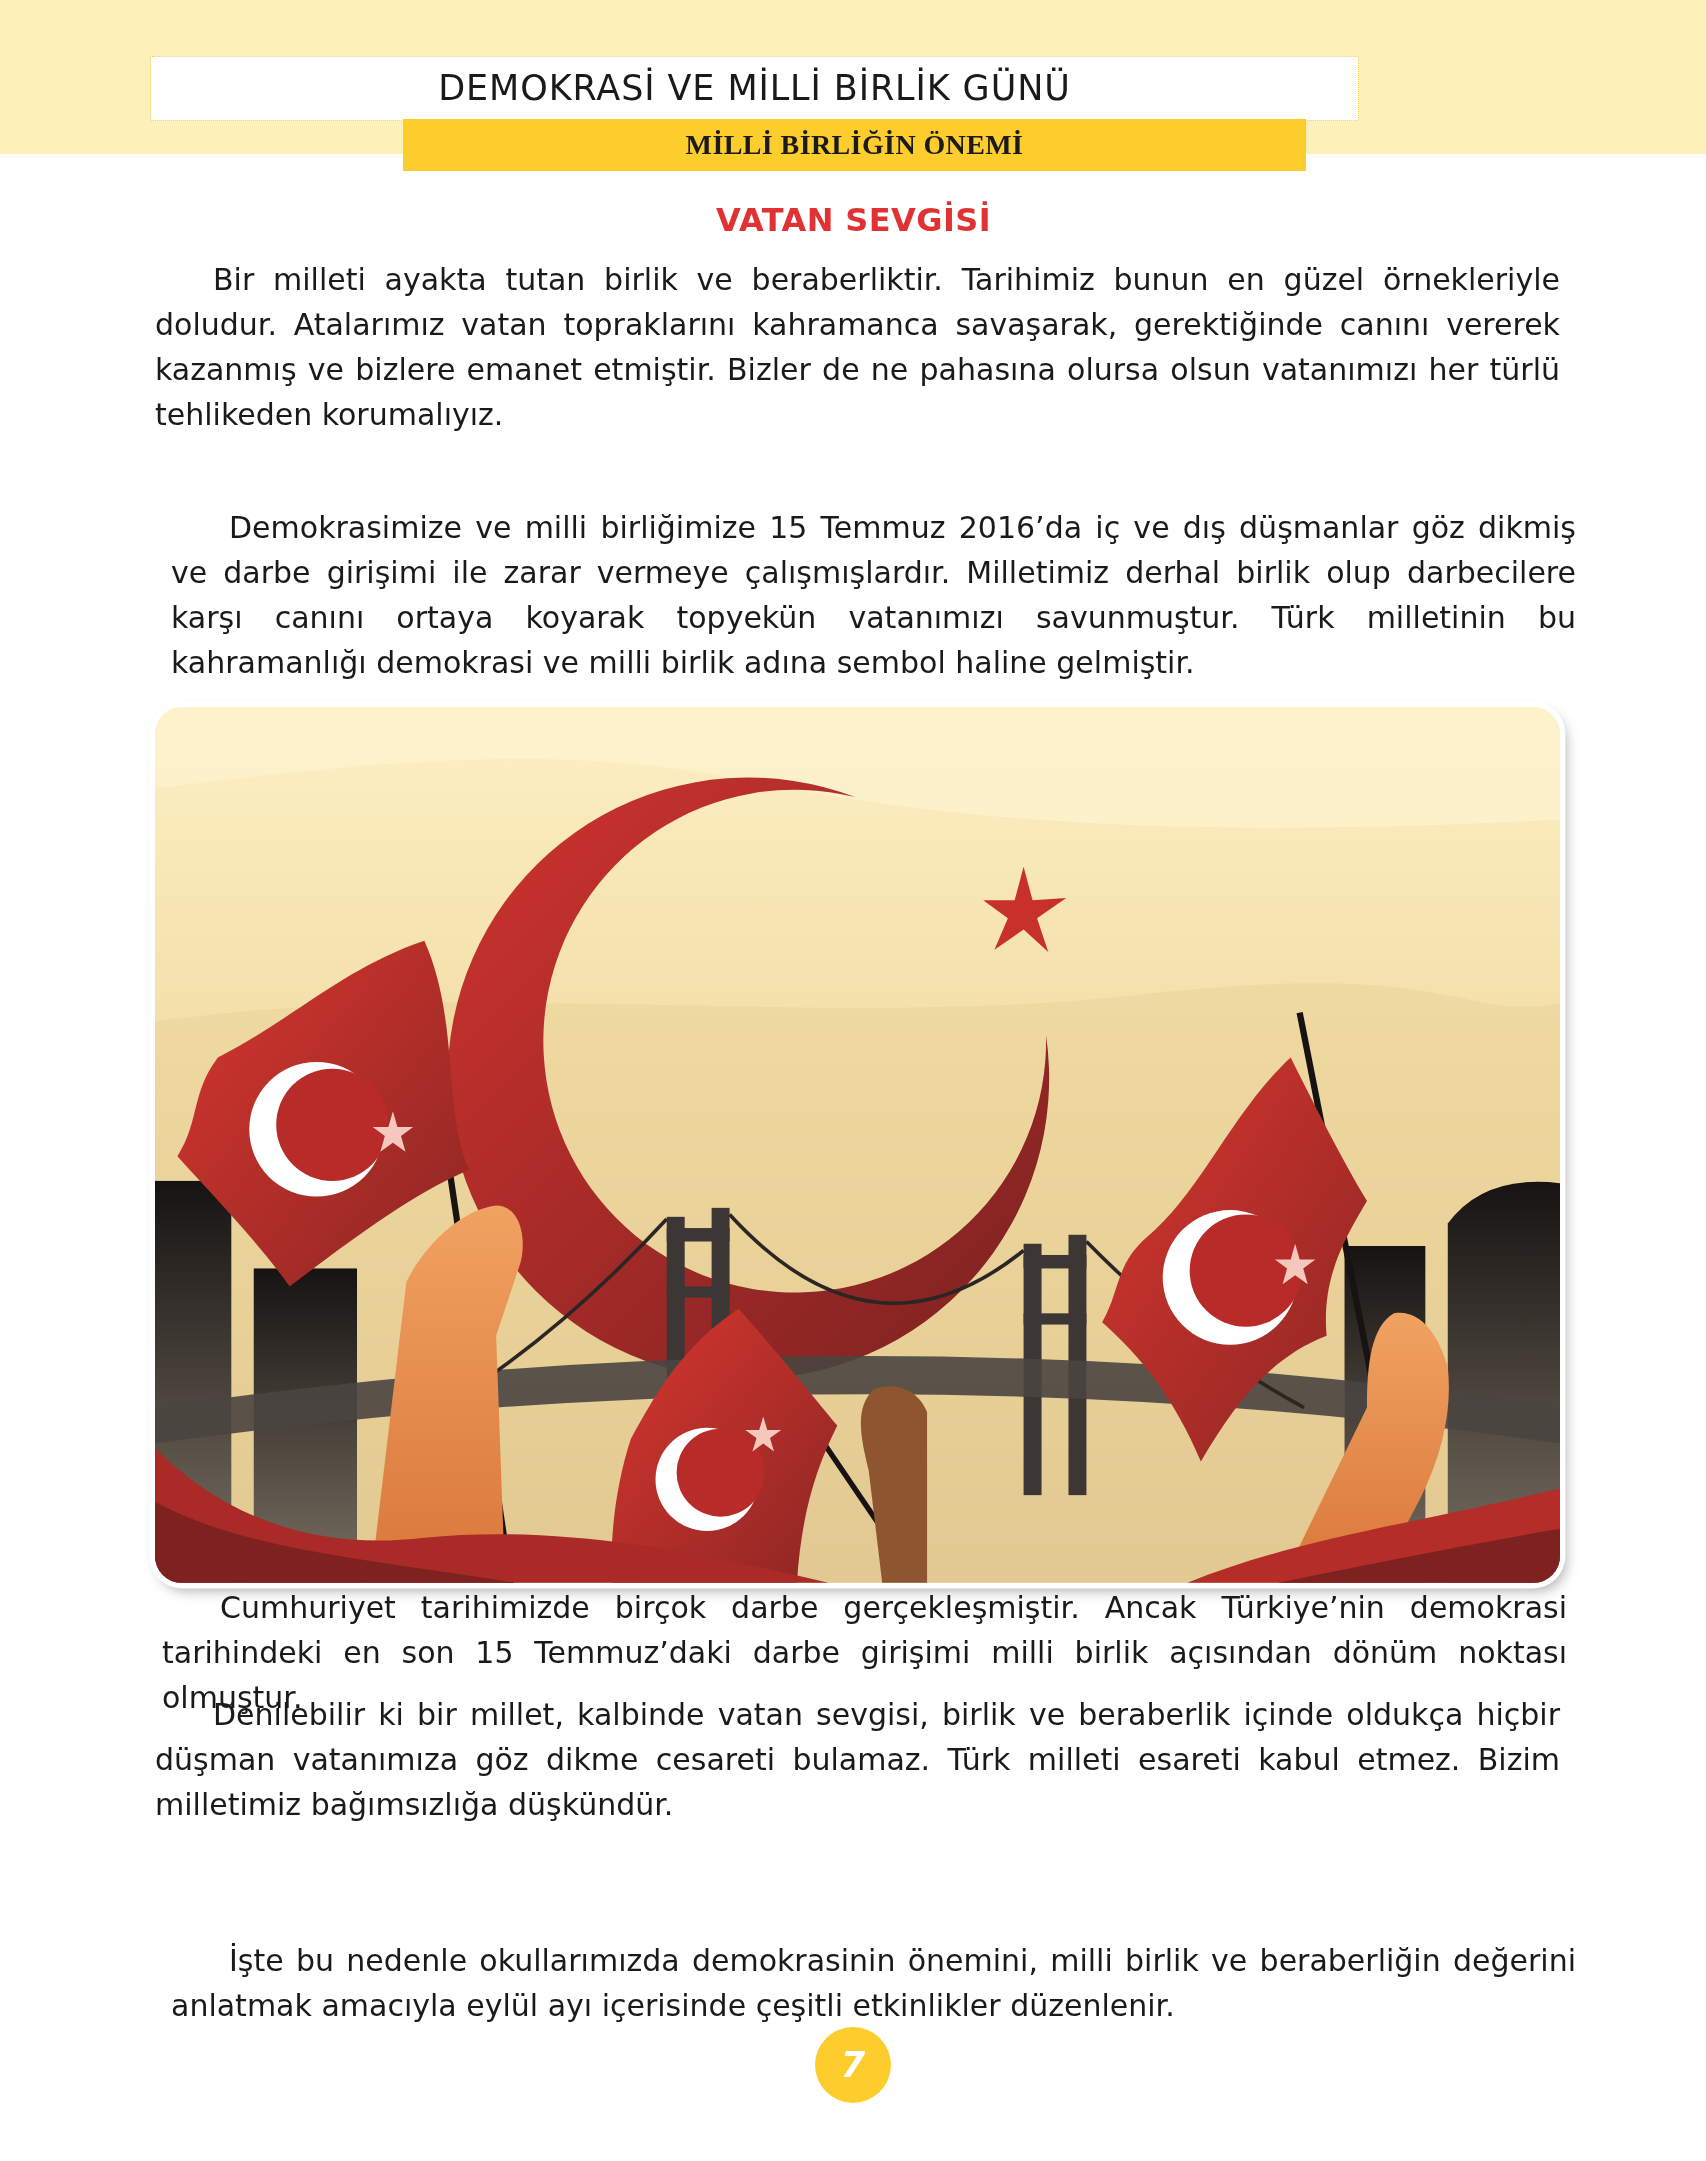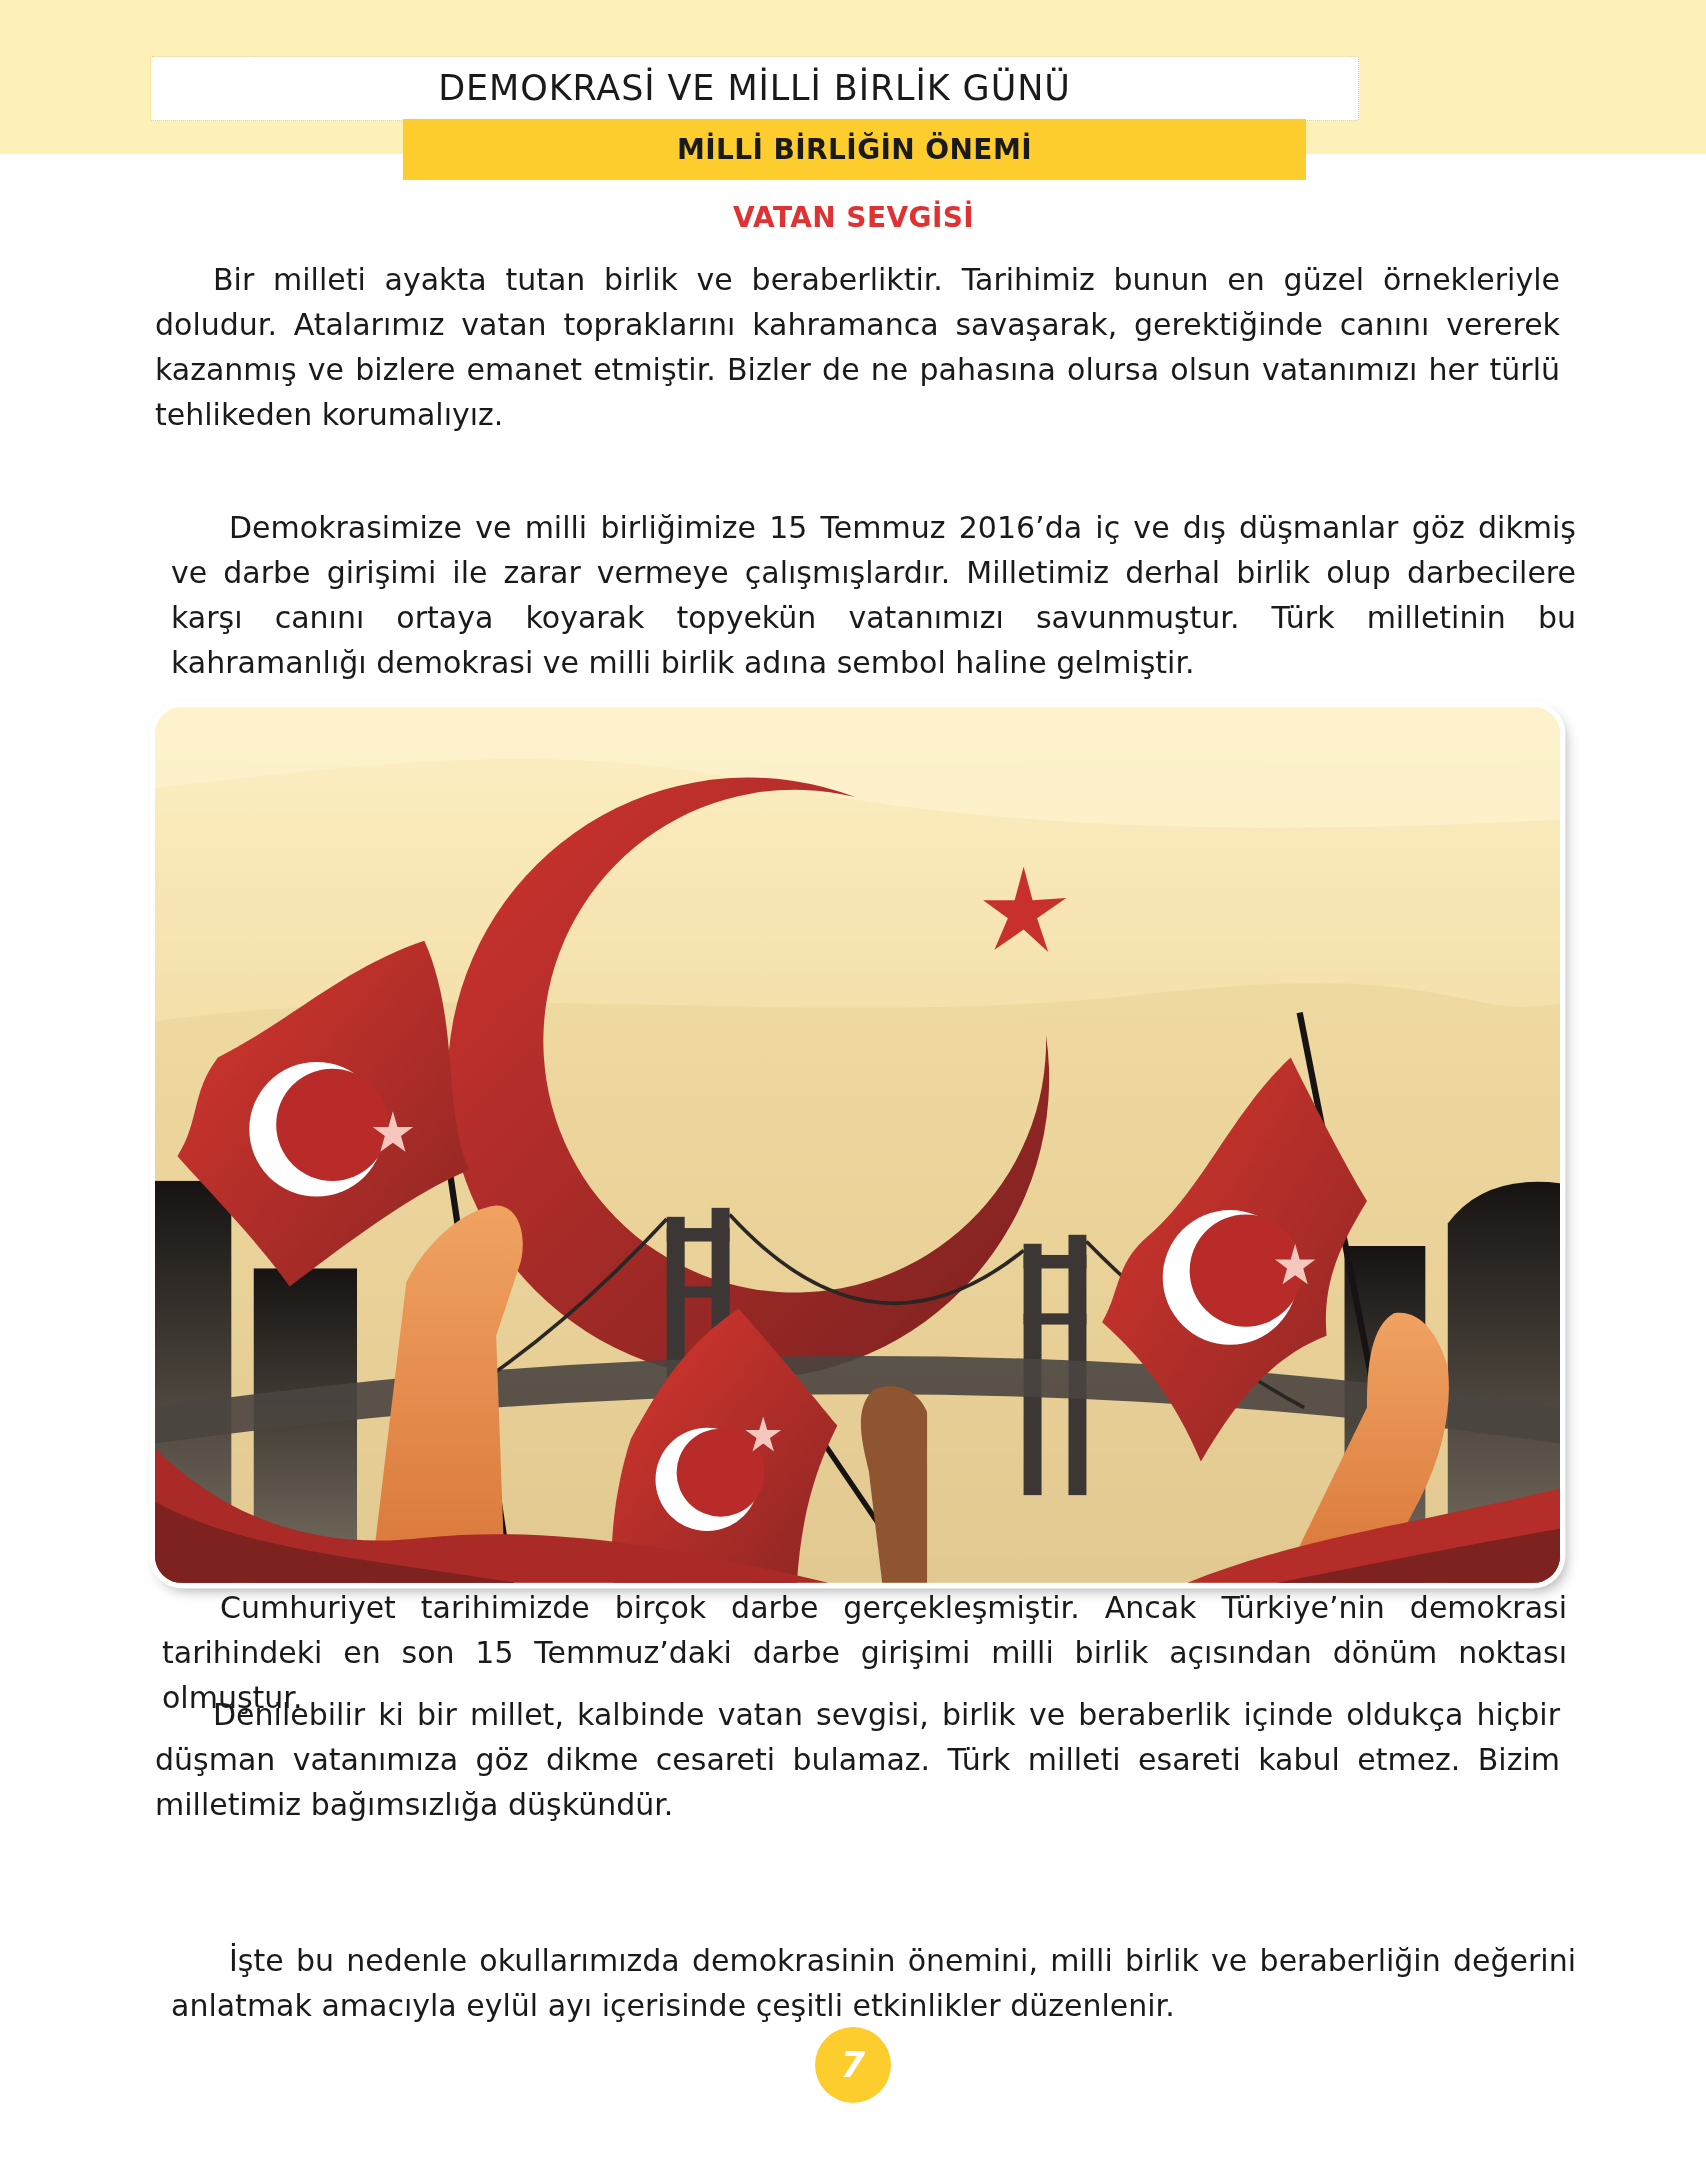--- a/index.html
+++ b/index.html
@@ -19,30 +19,30 @@
       border: 1.8px dotted #f6cb30;
       border-radius: 2.7px;
       box-sizing: border-box;
       display: flex; align-items: center; justify-content: center;
     }
     .title-box span {
       font-size: 35px; letter-spacing: 0.9px; color: #1a1a1a; font-weight: 400;
       margin-top: -1.8px;
     }
     .subtitle-bar {
-      position: absolute; left: 403px; top: 119px; width: 903px; height: 61px;
+      position: absolute; left: 403px; top: 119px; width: 903px; height: 52px;
       background: #fdcd2e;
-      display: flex; align-items: center; justify-content: center;
+      display: flex; align-items: center; justify-content: center; font-family: Liberation Serif, serif;
     }
     .subtitle-bar span {
       font-size: 28px; font-weight: 700; color: #1a1a1a; letter-spacing: 0.4px;
     }
     .section-title {
       position: absolute; left: 0; width: 1707px; top: 201px; text-align: center;
-      font-size: 28px; font-weight: 700; color: #e03233; letter-spacing: 0.4px;
+      font-size: 32px; font-weight: 700; color: #e03233; letter-spacing: 0.4px;
     }
     .para {
       position: absolute; left: 155px; width: 1405px;
       font-size: 30px; line-height: 45px;
       text-align: justify; text-indent: 58px;
       color: #1a1a1a;
     }
     .illustration {
       position: absolute; left: 155px; top: 707px; width: 1405px; height: 876px;
       border-radius: 27px; overflow: hidden;

